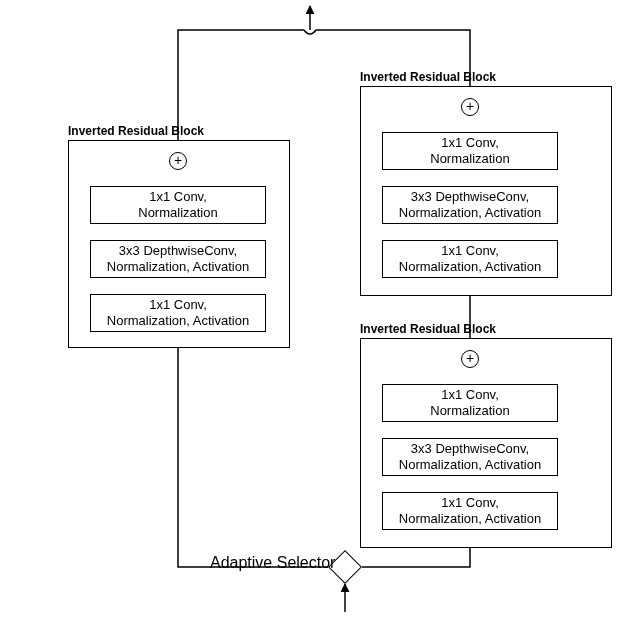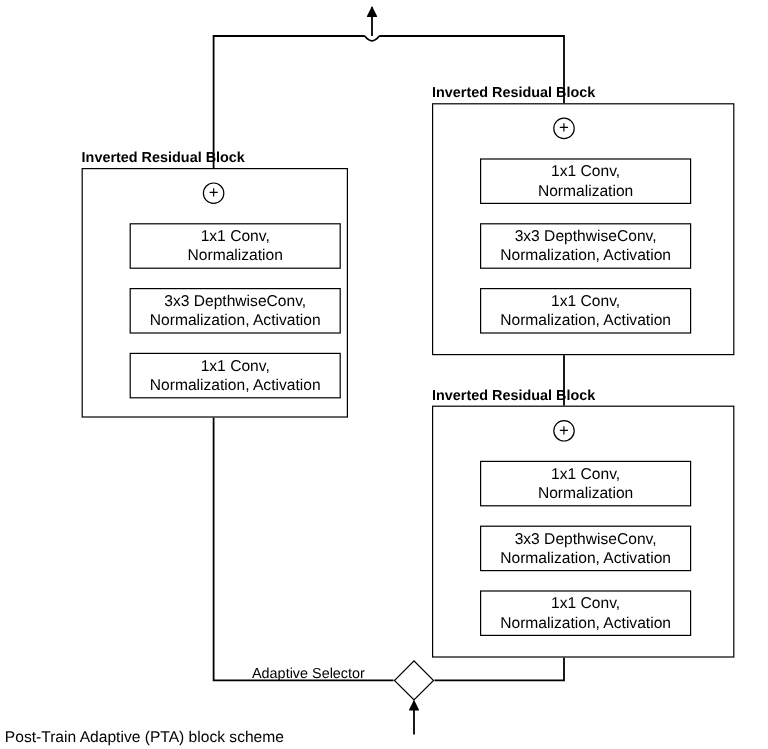--- a/index.html
+++ b/index.html
@@ -35,36 +35,35 @@
     position: absolute;
     border: 1.5px solid #000;
     background: #fff;
     text-align: center;
     display: flex;
     align-items: center;
     justify-content: center;
     line-height: 1.2;
     font-size: 13px;
     padding: 0 4px;
-    margin-left: 18px;
   }
   .plus {
     position: absolute;
     width: 18px; height: 18px;
     border: 1.5px solid #000;
     border-radius: 50%;
     background: #fff;
     font-size: 14px;
     line-height: 15px;
     text-align: center;
     font-weight: 400;
   }
   .selector-label {
     position: absolute;
-    font-size: 12px;
+    font-size: 16px;
     white-space: nowrap;
   }
   .diamond {
     position: absolute;
     width: 24px; height: 24px;
     border: 1.5px solid #000;
     background: #fff;
     transform: rotate(45deg);
   }
   .caption {
@@ -148,15 +147,14 @@
 Normalization, Activation</div>
 <div class="op" style="left:382px; top:438px; width:176px; height:38px; white-space:pre-line;">3x3 DepthwiseConv,
 Normalization, Activation</div>
 <div class="op" style="left:382px; top:384px; width:176px; height:38px; white-space:pre-line;">1x1 Conv,
 Normalization</div>
 <div class="plus" style="left:461px; top:350px;">+</div>
 
 <div class="diamond" style="left:333px; top:555px;"></div>
 <div class="selector-label" style="left:210px; top:554px; width:115px;">Adaptive Selector</div>
 
-<div class="caption" style="left:4px; top:606px;">Post-Train Adaptive (PTA) block scheme</div>
 
 </div>
 
 </body></html>

